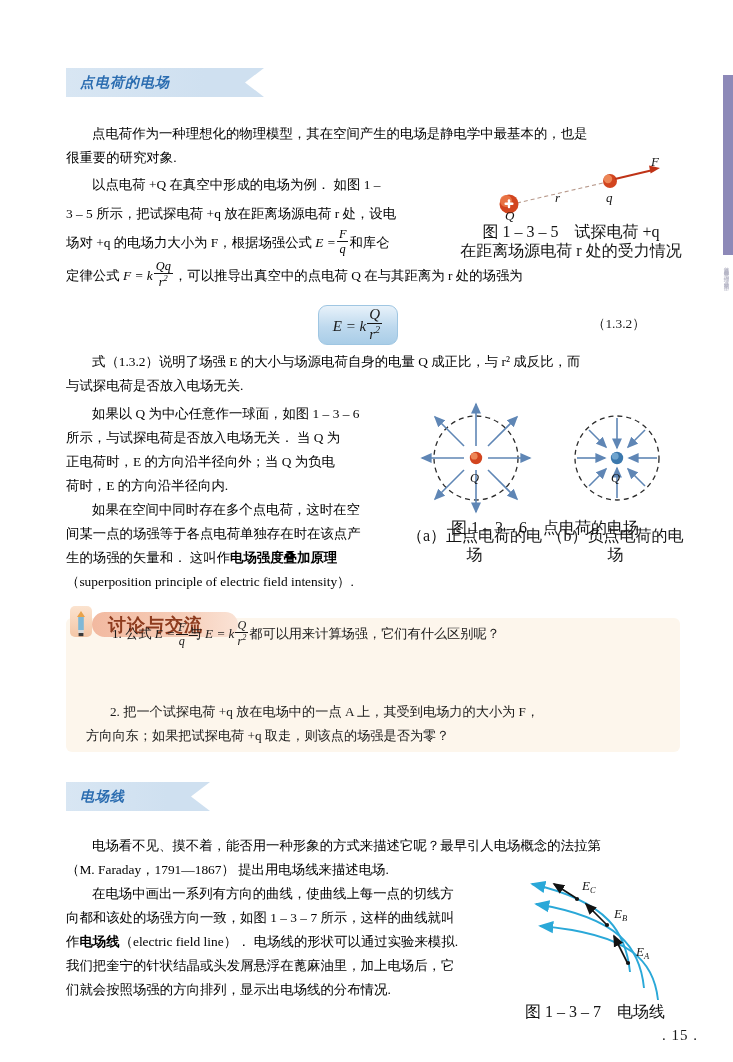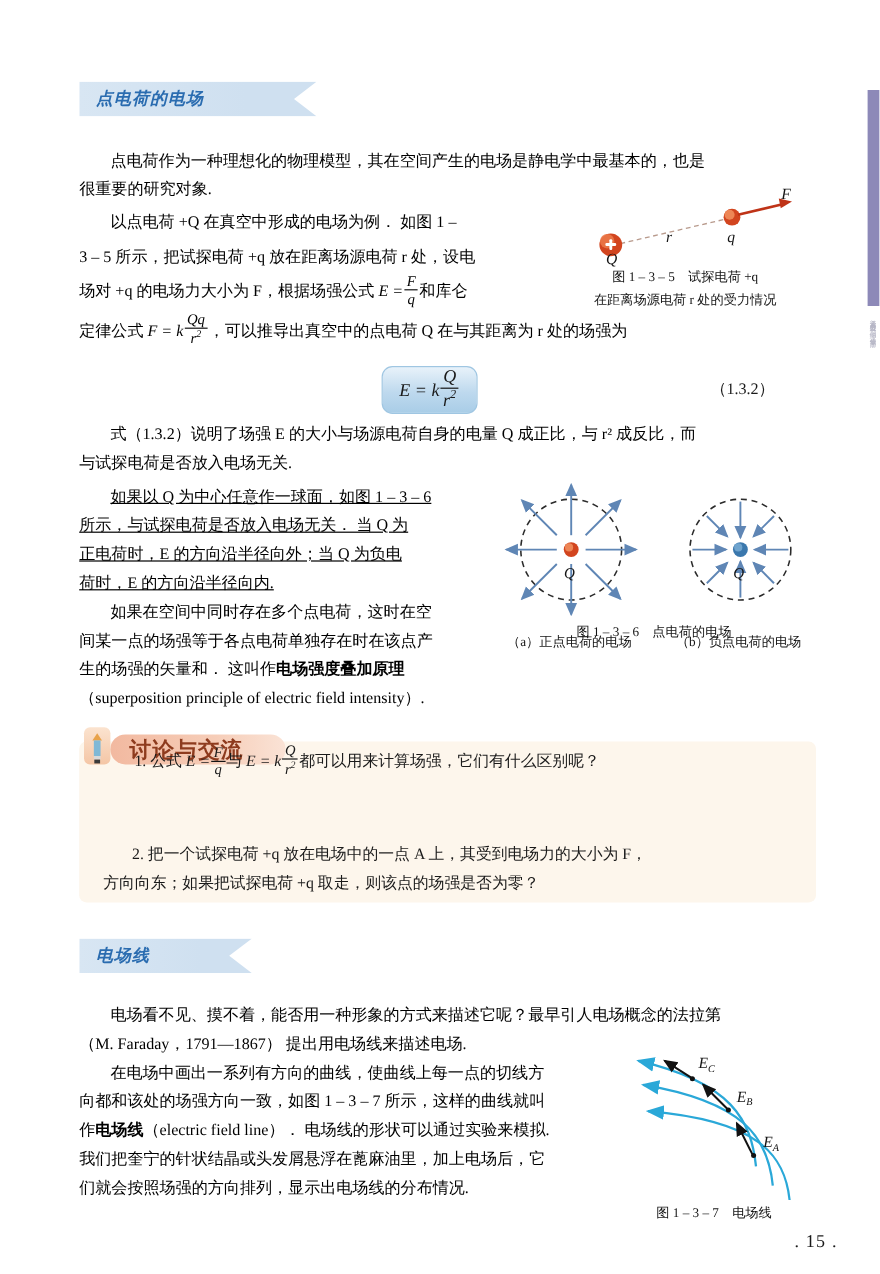--- a/index.html
+++ b/index.html
@@ -74,21 +74,21 @@
     background:linear-gradient(180deg,#e8f2fa 0%,#bed9ee 55%,#a9cde7 100%);
     border:1px solid #9fc6e2;
     border-radius:9px;
     font-size:15px;
   }
   .eq-num{position:absolute;font-size:13.4px;}
 
   
   .cap{
     position:absolute;text-align:center;
-    font-size:11px;line-height:19px;color:#141414;
+    font-size:16px;line-height:19px;color:#141414;
   }
 
   
   .disc-box{
     position:absolute;
     background:#fdf6ec;
     border-radius:6px;
   }
   .disc-banner{
     position:absolute;
@@ -182,21 +182,21 @@
   <div class="formula-box" style="left:318px;top:305px;width:78px;height:38px;">
     <span><i class="m">E = k</i><span class="frac" style="font-size:1em;"><span class="n"><i class="m">Q</i></span><span class="d"><i class="m">r</i><sup class="ex">2</sup></span></span></span>
   </div>
   <div class="eq-num" style="left:592px;top:315px;">（1.3.2）</div>
 
   <div class="para" style="left:66px;top:350px;width:614px;">
     <span class="ind"></span><span>式（1.3.2）说明了场强 E 的大小与场源电荷自身的电量 Q 成正比，与 r² 成反比，而</span><br>
     <span>与试探电荷是否放入电场无关.</span>
   </div>
 
-  <div class="para" style="left:66px;top:402px;width:335px;text-decoration:underline;">
+  <div class="para" style="left:66px;top:402px;width:335px;">
     <span class="ind"></span><span>如果以 Q 为中心任意作一球面，如图 1 – 3 – 6</span><br>
     <span>所示，与试探电荷是否放入电场无关． 当 Q 为</span><br>
     <span>正电荷时，E 的方向沿半径向外；当 Q 为负电</span><br>
     <span>荷时，E 的方向沿半径向内.</span>
   </div>
 
   <div class="para" style="left:66px;top:498px;width:350px;">
     <span class="ind"></span><span>如果在空间中同时存在多个点电荷，这时在空</span><br>
     <span>间某一点的场强等于各点电荷单独存在时在该点产</span><br>
     <span>生的场强的矢量和． 这叫作</span><span class="bold">电场强度叠加原理</span><br>

